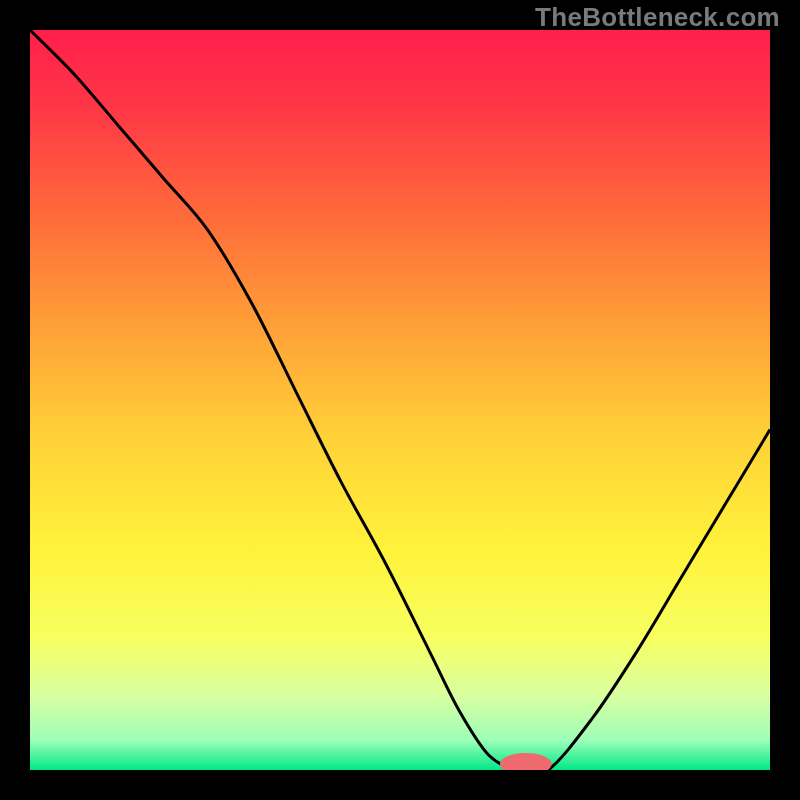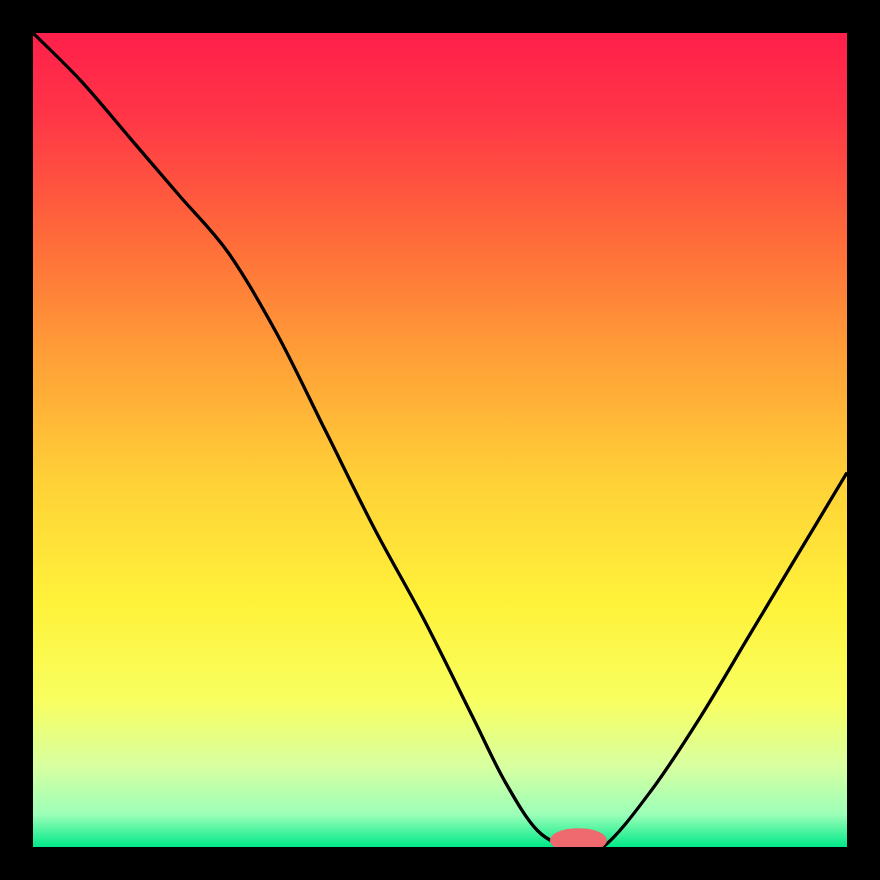--- a/index.html
+++ b/index.html
@@ -36,20 +36,21 @@
     width: 740px;
     height: 740px;
   }
   svg { display: block; }
 </style>
 </head>
 <body>
 
 <div class="frame">
 
+  <div class="watermark">TheBottleneck.com</div>
 
   <div class="plot">
     <svg id="chart-svg" width="740" height="740" viewBox="0 0 740 740">
       <defs>
         <linearGradient id="bg-grad" x1="0" y1="0" x2="0" y2="1">
             <stop offset="0%" stop-color="#ff1f4b"></stop>
             <stop offset="10%" stop-color="#ff3547"></stop>
             <stop offset="25%" stop-color="#ff6a3a"></stop>
             <stop offset="40%" stop-color="#ffa037"></stop>
             <stop offset="55.00000000000001%" stop-color="#ffd137"></stop>

